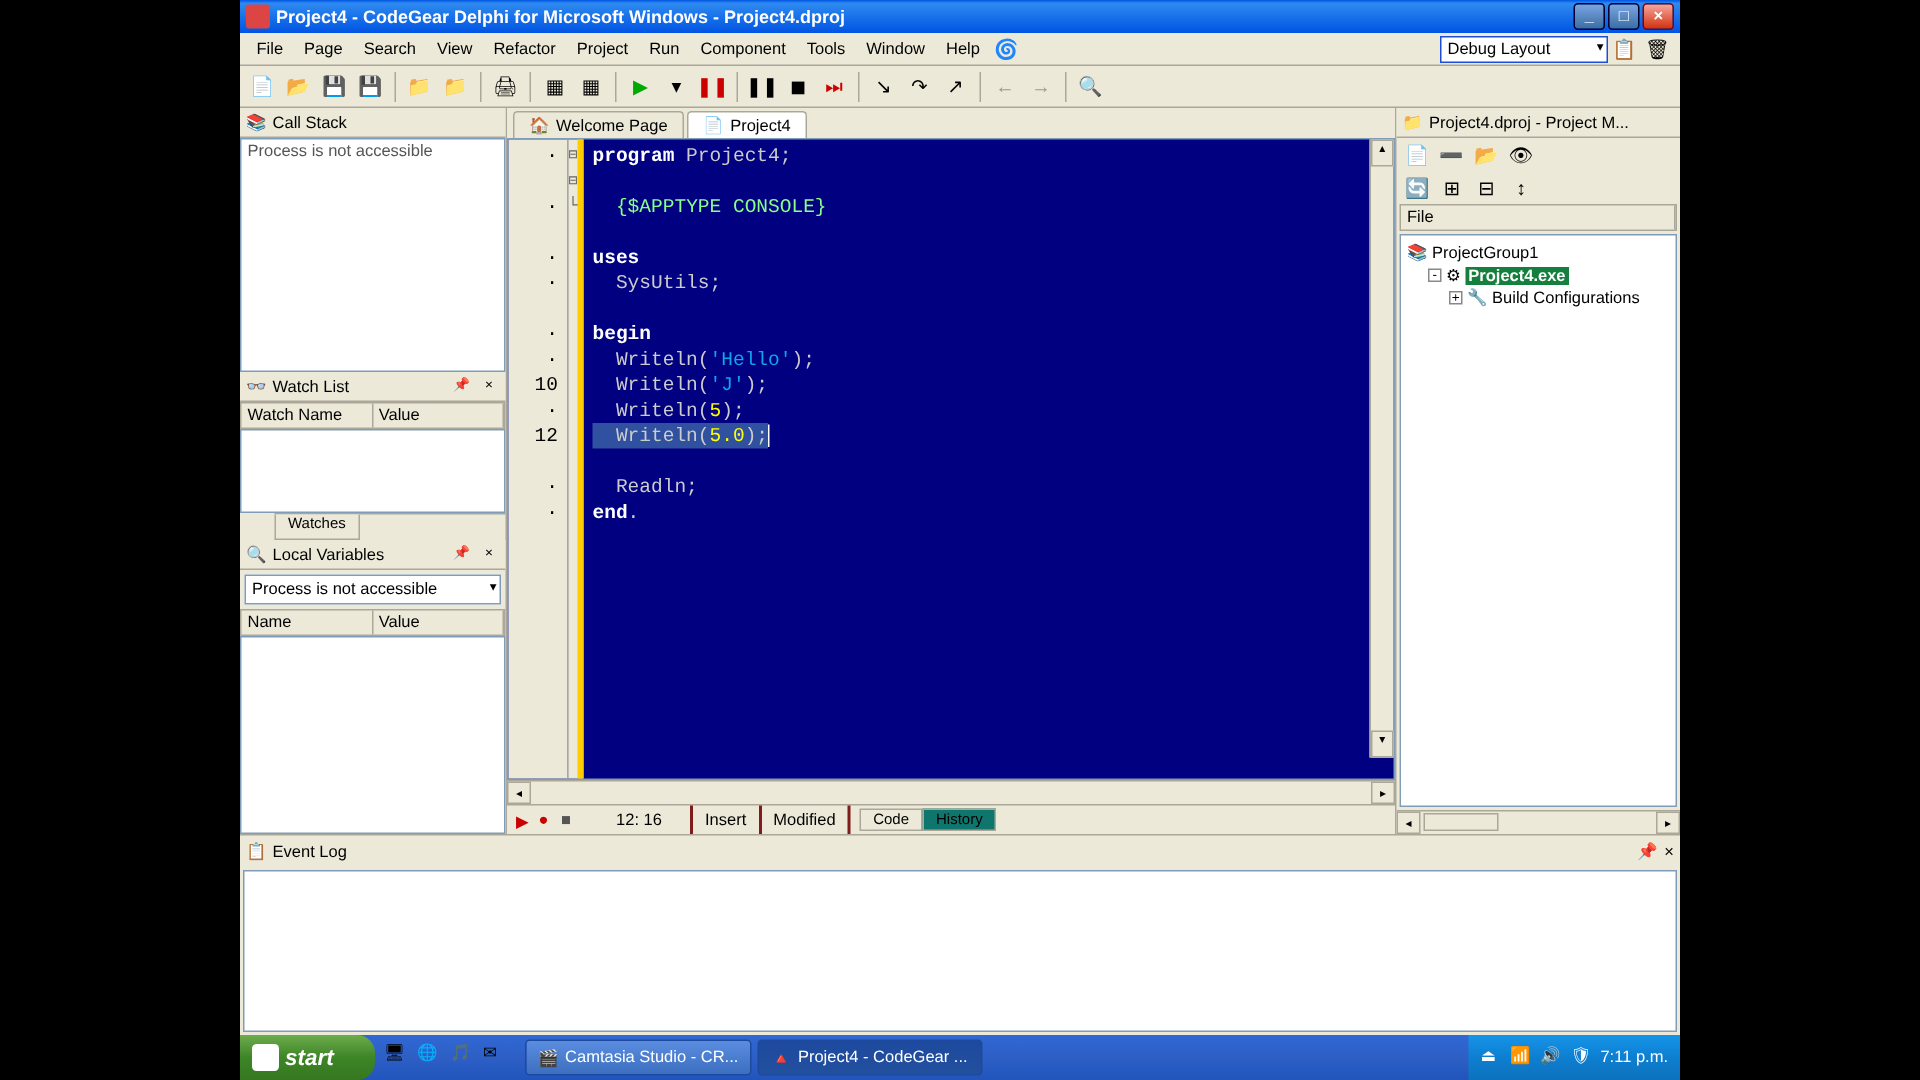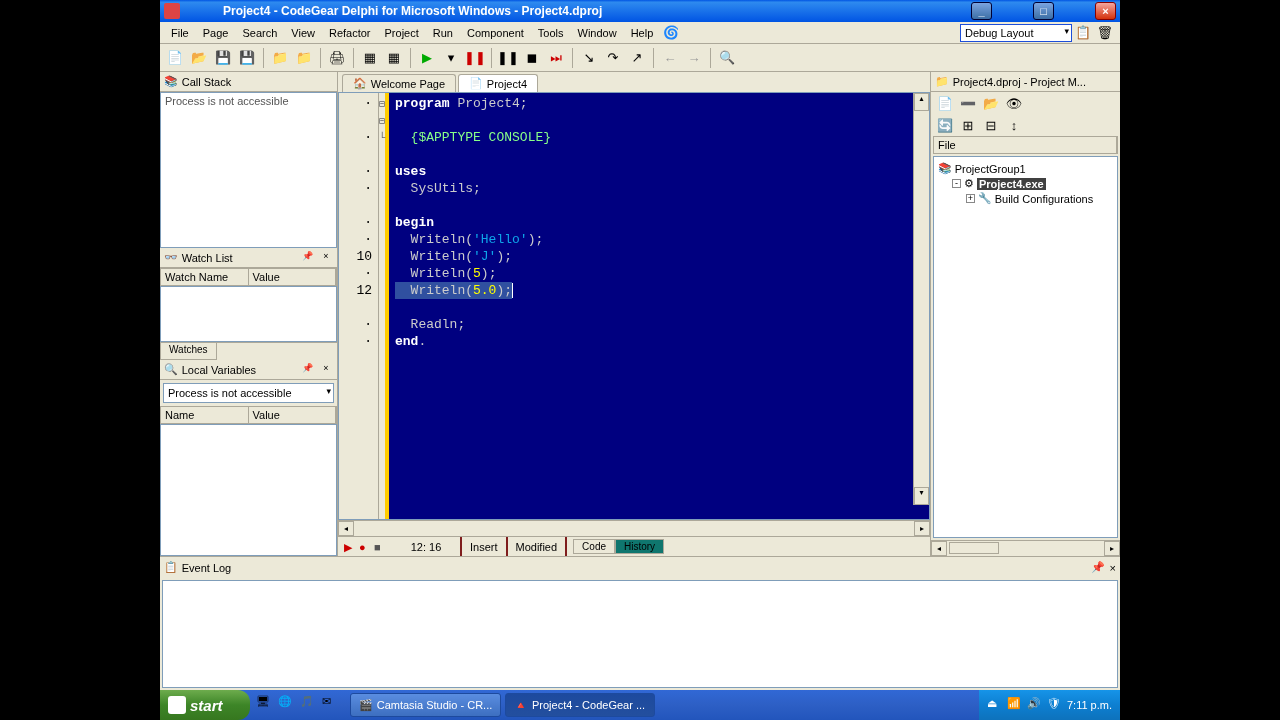--- a/index.html
+++ b/index.html
@@ -1,18 +1,18 @@
 <!DOCTYPE html>
 <html><head>
 <meta charset="utf-8">
 <style>
 * { box-sizing: border-box; margin: 0; padding: 0; }
 body { font-family: Tahoma, sans-serif; font-size: 11px; background: #000; width: 1280px; height: 720px; overflow: hidden; }
 .screen { position: absolute; left: 160px; top: 0; width: 960px; height: 720px; background: #ece9d8; }
-.titlebar { height: 22px; background: linear-gradient(#0054e3, #2e8aef 10%, #0054e3); display: flex; align-items: center; color: #fff; padding: 0 4px; gap: 39px; }
+.titlebar { height: 22px; background: linear-gradient(#0054e3, #2e8aef 10%, #0054e3); display: flex; align-items: center; color: #fff; padding: 0 4px; }
 .titlebar .icon { width: 16px; height: 16px; background: #d44; margin-right: 4px; border-radius: 2px; }
 .titlebar .title { flex: 1; font-weight: bold; font-size: 12px; }
 .winbtn { width: 21px; height: 18px; margin-left: 2px; background: linear-gradient(#7ba4e0,#3b6ea5); border: 1px solid #003; border-radius: 3px; display: flex; align-items: center; justify-content: center; color: #fff; font-weight: bold; font-size: 11px; }
 .winbtn.close { background: linear-gradient(#f5a69f,#d4310c); border-color: #800; }
 .menubar { height: 22px; background: #ece9d8; display: flex; align-items: center; padding: 0 4px; border-bottom: 1px solid #aca899; }
 .menubar .menu-item { padding: 2px 7px; cursor: default; }
 .menubar .spacer { flex: 1; }
 .menubar .combo { width: 112px; height: 18px; background: #fff; border: 1px solid #1d4ed8; display: flex; align-items: center; padding: 0 14px 0 4px; position: relative; font-size: 11px; }
 .menubar .combo::after { content: "▾"; position: absolute; right: 2px; top: 1px; font-size: 9px; color: #000; }
 .toolbar { height: 28px; background: #ece9d8; display: flex; align-items: center; padding: 0 4px; border-bottom: 1px solid #aca899; gap: 2px; }
@@ -21,21 +21,21 @@
 .mainrow { display: flex; height: 484px; }
 .leftcol { width: 178px; display: flex; flex-direction: column; background: #ece9d8; border-right: 1px solid #aca899; }
 .panel-hdr { height: 20px; background: #ece9d8; border-bottom: 1px solid #aca899; display: flex; align-items: center; padding: 0 4px; font-size: 11px; gap: 4px; }
 .panel-hdr .spacer { flex: 1; }
 .panel-hdr .mini { width: 14px; height: 14px; font-size: 9px; text-align: center; }
 .panel-body { flex: 1; background: #fff; border: 1px solid #7f9db9; font-size: 11px; padding: 2px 4px; color: #555; overflow: hidden; }
 .callstack { height: 176px; display: flex; flex-direction: column; }
 .watchlist { height: 112px; display: flex; flex-direction: column; }
 .watch-cols { display: flex; background: #ece9d8; border: 1px solid #aca899; }
 .watch-cols > div { flex: 1; padding: 2px 4px; border-right: 1px solid #aca899; }
-.watch-tabs { height: 18px; display: flex; border-top: 1px solid #aca899; }
+.watch-tabs { height: 18px; display: flex; border-top: 1px solid #aca899; margin-left: 23px; }
 .watch-tabs .tab { padding: 1px 8px; background: #ece9d8; border: 1px solid #aca899; border-top: none; font-size: 10px; }
 .localvars { flex: 1; display: flex; flex-direction: column; }
 .lv-combo { margin: 3px; height: 20px; background: #fff; border: 1px solid #7f9db9; display: flex; align-items: center; padding: 0 14px 0 4px; position: relative; }
 .lv-combo::after { content: "▾"; position: absolute; right: 2px; top: 2px; font-size: 9px; }
 .centercol { flex: 1; display: flex; flex-direction: column; background: #ece9d8; }
 .code-tabs { height: 20px; display: flex; align-items: flex-end; padding: 0 4px; gap: 2px; }
 .code-tabs .tab { padding: 2px 10px; background: #ece9d8; border: 1px solid #aca899; border-bottom: none; border-radius: 3px 3px 0 0; font-size: 11px; display: flex; align-items: center; gap: 4px; }
 .code-tabs .tab.active { background: #fff; }
 .editor-wrap { flex: 1; display: flex; border: 1px solid #7f9db9; background: #000080; position: relative; }
 .gutter { width: 40px; background: #ece9d8; border-right: 1px solid #aca899; font-family: 'Courier New', monospace; font-size: 13px; line-height: 17px; padding-top: 2px; text-align: right; color: #000; }
@@ -63,21 +63,21 @@
 .rec-btns { display: flex; gap: 3px; padding: 0 6px; }
 .rec-btns .b { width: 12px; height: 12px; }
 .rightcol { width: 190px; background: #ece9d8; border-left: 1px solid #aca899; display: flex; flex-direction: column; }
 .proj-toolbar { height: 22px; display: flex; align-items: center; gap: 3px; padding: 0 4px; }
 .proj-toolbar .tbtn { width: 20px; height: 20px; }
 .proj-tree { flex: 1; background: #fff; border: 1px solid #7f9db9; margin: 2px; padding: 4px; font-size: 11px; }
 .tree-row { display: flex; align-items: center; gap: 3px; padding: 1px 0; }
 .tree-ind1 { padding-left: 14px; }
 .tree-ind2 { padding-left: 28px; }
 .tree-exp { width: 9px; height: 9px; border: 1px solid #888; text-align: center; line-height: 7px; font-size: 9px; }
-.tree-label.sel { background: #404040; color: #fff; padding: 0 2px; font-weight: bold; }
+.tree-label.sel { background: #15803d; color: #fff; padding: 0 2px; font-weight: bold; }
 .bottom-scroll { height: 16px; background: #ece9d8; border-top: 1px solid #aca899; display: flex; }
 .bottom-scroll .btn { width: 16px; border: 1px solid #aca899; text-align: center; font-size: 8px; line-height: 14px; }
 .bottom-scroll .track { flex: 1; position: relative; }
 .bottom-scroll .thumb { position: absolute; left: 2px; top: 1px; width: 50px; height: 12px; background: #ece9d8; border: 1px solid #aca899; }
 .eventlog-row { height: 22px; display: flex; align-items: center; background: #ece9d8; border-top: 1px solid #aca899; padding: 0 4px; gap: 4px; }
 .eventlog-body { height: 108px; background: #fff; border: 1px solid #7f9db9; margin: 2px; }
 .bottom-tabs { height: 20px; display: flex; align-items: center; background: #ece9d8; padding: 0 4px; gap: 1px; border-top: 1px solid #aca899; }
 .bottom-tabs .btab { padding: 1px 8px; border: 1px solid #aca899; background: #fff; font-size: 10px; display: flex; align-items: center; gap: 3px; }
 .taskbar { position: absolute; bottom: 0; left: 0; right: 0; height: 30px; background: linear-gradient(#3168d5, #2d5fc5 50%, #2255bc); display: flex; align-items: center; }
 .start-btn { height: 30px; width: 90px; background: linear-gradient(#6dac4d, #3d8527 50%, #36771f); border-radius: 0 12px 12px 0; display: flex; align-items: center; padding: 0 8px; color: #fff; font-weight: bold; font-style: italic; font-size: 15px; gap: 4px; }

